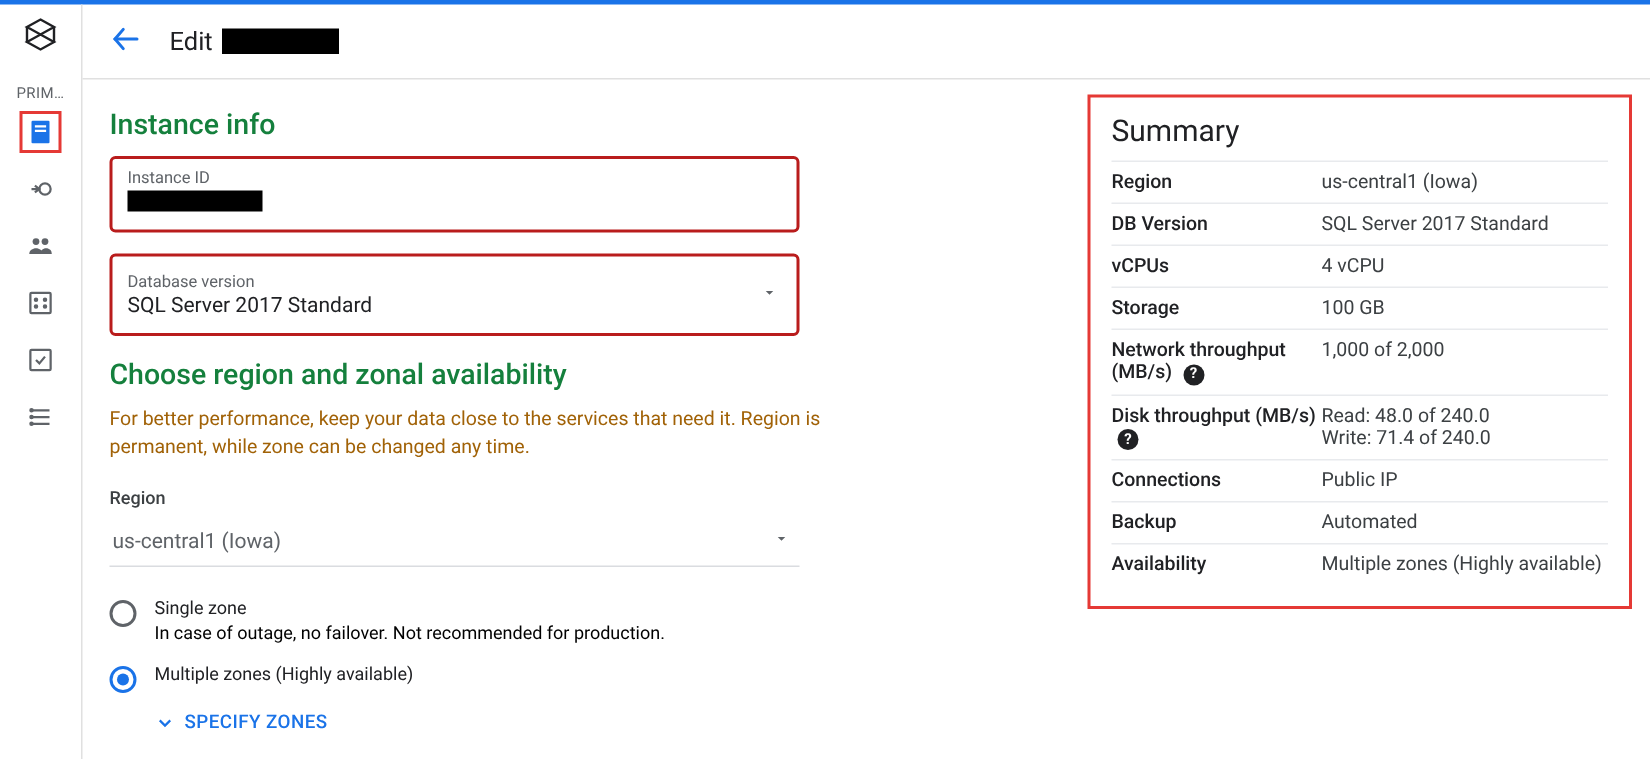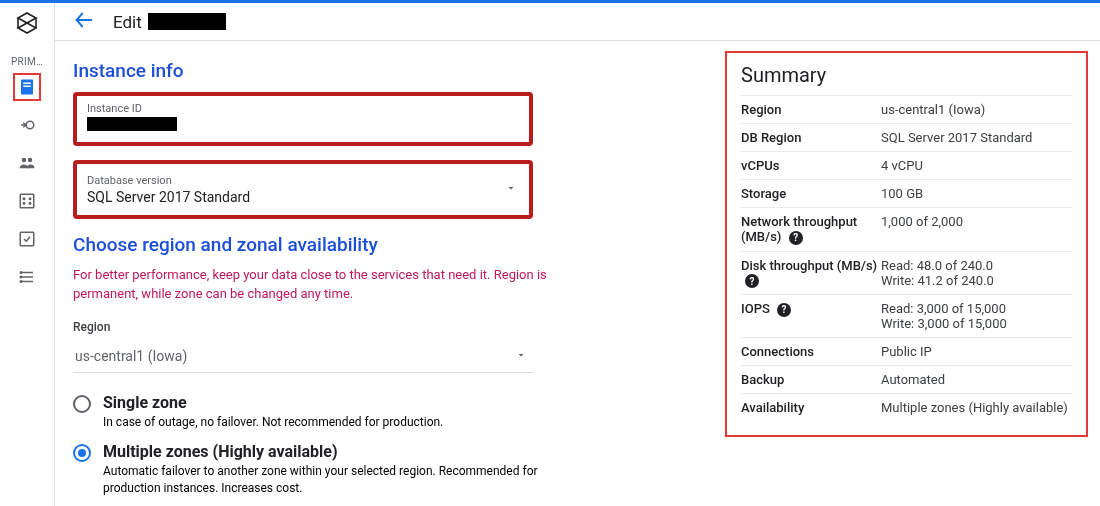--- a/index.html
+++ b/index.html
@@ -8,47 +8,47 @@
   
   
   .rail { width: 55px; border-right: 1px solid #e0e0e0; display: flex; flex-direction: column; align-items: center; padding-top: 8px; }
   .rail .logo { margin-bottom: 18px; }
   .rail-label { font-size: 10px; color:#5f6368; letter-spacing: .3px; margin-bottom: 6px; }
   .rail-item { width: 28px; height: 28px; display:flex; align-items:center; justify-content:center; color:#5f6368; margin-bottom: 10px; }
   .rail-active { border: 2px solid #e53935; }
   
   
   .main { flex: 1; display:flex; flex-direction:column; }
-  .header { height: 38px; display:flex; align-items:center; padding: 0 18px; border-bottom: 1px solid #e0e0e0; }
+  .header { height: 50px; display:flex; align-items:center; padding: 0 18px; border-bottom: 1px solid #e0e0e0; }
   .back-arrow { color:#1a73e8; margin-right: 18px; }
   .header-title { font-size: 17px; color:#202124; margin-right: 6px; }
   .redact { background:#000; display:inline-block; }
 
   .content { flex:1; display:flex; overflow:hidden; }
   .form-col { width: 670px; padding: 18px 28px 10px 18px; overflow-y:auto; }
   .side-col { flex:1; padding: 10px 12px 0 0; }
   
-  h2.section { font-size: 19px; font-weight: 500; margin: 0 0 10px 0; color:#1d4ed8; }
-  
-  .field-box { border: 4px solid #b91c1c; border-radius: 4px; padding: 6px 10px 8px 10px; margin-bottom: 14px; position:relative; }
+  h2.section { font-size: 19px; font-weight: 500; margin: 0 0 10px 0; color:#15803d; }
+  
+  .field-box { border: 2px solid #b91c1c; border-radius: 4px; padding: 6px 10px 8px 10px; margin-bottom: 14px; position:relative; }
   .field-label { font-size: 11px; color:#5f6368; }
   .field-value { font-size: 14px; color:#202124; padding-top:2px; }
   .field-box.select { display:flex; align-items:center; justify-content:space-between; padding: 10px 12px 10px 10px; }
   .field-box.select .col { display:flex; flex-direction:column; }
   .chev { color:#5f6368; }
   
-  p.help { font-size: 13px; color:#be185d; margin: 6px 0 16px 0; line-height: 1.45; max-width: 480px; }
+  p.help { font-size: 13px; color:#a16207; margin: 6px 0 16px 0; line-height: 1.45; max-width: 480px; }
   .mini-label { font-size: 12px; font-weight:500; color:#3c4043; margin-bottom:6px; }
   .region-select { border-bottom: 1px solid #dadce0; padding: 8px 6px 8px 2px; display:flex; justify-content:space-between; align-items:center; margin-bottom: 20px; width: 460px; font-size:14px; color:#5f6368;}
   
   .radio-row { display:flex; align-items:flex-start; margin-bottom: 12px; }
   .radio { width:18px; height:18px; border-radius:50%; border:2px solid #5f6368; margin-right: 12px; margin-top:2px; flex-shrink:0; position:relative;}
   .radio.checked { border-color:#1a73e8; }
   .radio.checked::after { content:""; position:absolute; top:3px; left:3px; width:8px; height:8px; border-radius:50%; background:#1a73e8; }
-  .radio-text .opt-title { font-size: 16px; color:#202124;font-weight:bold; }
+  .radio-text .opt-title { font-size: 12px; color:#202124; }
   .radio-text .opt-sub { font-size: 12px; color:#000000; margin-top:2px; max-width: 440px; line-height:1.4;}
   
   .expand-link { color:#1a73e8; font-size: 12.5px; font-weight:500; letter-spacing:.3px; display:flex; align-items:center; margin-left: 30px; margin-top: 12px; }
   .expand-link svg { margin-right: 6px; }
 
   
   .summary { border: 2px solid #e53935; padding: 10px 14px 14px 14px; }
   .summary h3 { font-size: 20px; font-weight:400; margin: 0 0 8px 0; }
   .srow { display:flex; border-top: 1px solid #e8eaed; padding: 6px 0; font-size: 13px; }
   .srow:first-of-type { border-top: 1px solid #e8eaed; }
@@ -177,68 +177,60 @@
           <div class="radio-text">
             <div class="opt-title">Single zone</div>
             <div class="opt-sub">In case of outage, no failover. Not recommended for production.</div>
           </div>
         </div>
 
         <div class="radio-row">
           <div class="radio checked"></div>
           <div class="radio-text">
             <div class="opt-title">Multiple zones (Highly available)</div>
-            <div class="opt-sub">Automatic failover to another zone within your selected region. Recommended for production instances. Increases cost.</div>
           </div>
         </div>
 
         <div class="expand-link">
           <svg width="14" height="14" viewBox="0 0 24 24" fill="none" stroke="#1a73e8" stroke-width="2.5">
               <polyline points="6 9 12 15 18 9"></polyline>
             </svg>
           <span>SPECIFY ZONES</span>
         </div>
       </div>
 
       <div class="side-col">
         <div class="summary">
           <h3>Summary</h3>
 
           <div class="srow">
             <div class="slabel">Region</div>
             <div class="sval">us-central1 (Iowa)</div>
           </div>
           <div class="srow">
-            <div class="slabel">DB Region</div>
+            <div class="slabel">DB Version</div>
             <div class="sval">SQL Server 2017 Standard</div>
           </div>
           <div class="srow">
             <div class="slabel">vCPUs</div>
             <div class="sval">4 vCPU</div>
           </div>
           <div class="srow">
             <div class="slabel">Storage</div>
             <div class="sval">100 GB</div>
           </div>
           <div class="srow">
             <div class="slabel"><span>Network throughput (MB/s)</span> <span class="qmark">?</span></div>
             <div class="sval">1,000 of 2,000</div>
           </div>
           <div class="srow">
             <div class="slabel"><span>Disk throughput (MB/s)</span> <span class="qmark">?</span></div>
             <div class="sval">
               <div>Read: 48.0 of 240.0</div>
-              <div class="sub">Write: 41.2 of 240.0</div>
-            </div>
-          </div>
-          <div class="srow">
-            <div class="slabel"><span>IOPS</span> <span class="qmark">?</span></div>
-            <div class="sval">
-              <div>Read: 3,000 of 15,000</div>
-              <div class="sub">Write: 3,000 of 15,000</div>
+              <div class="sub">Write: 71.4 of 240.0</div>
             </div>
           </div>
           <div class="srow">
             <div class="slabel">Connections</div>
             <div class="sval">Public IP</div>
           </div>
           <div class="srow">
             <div class="slabel">Backup</div>
             <div class="sval">Automated</div>
           </div>

